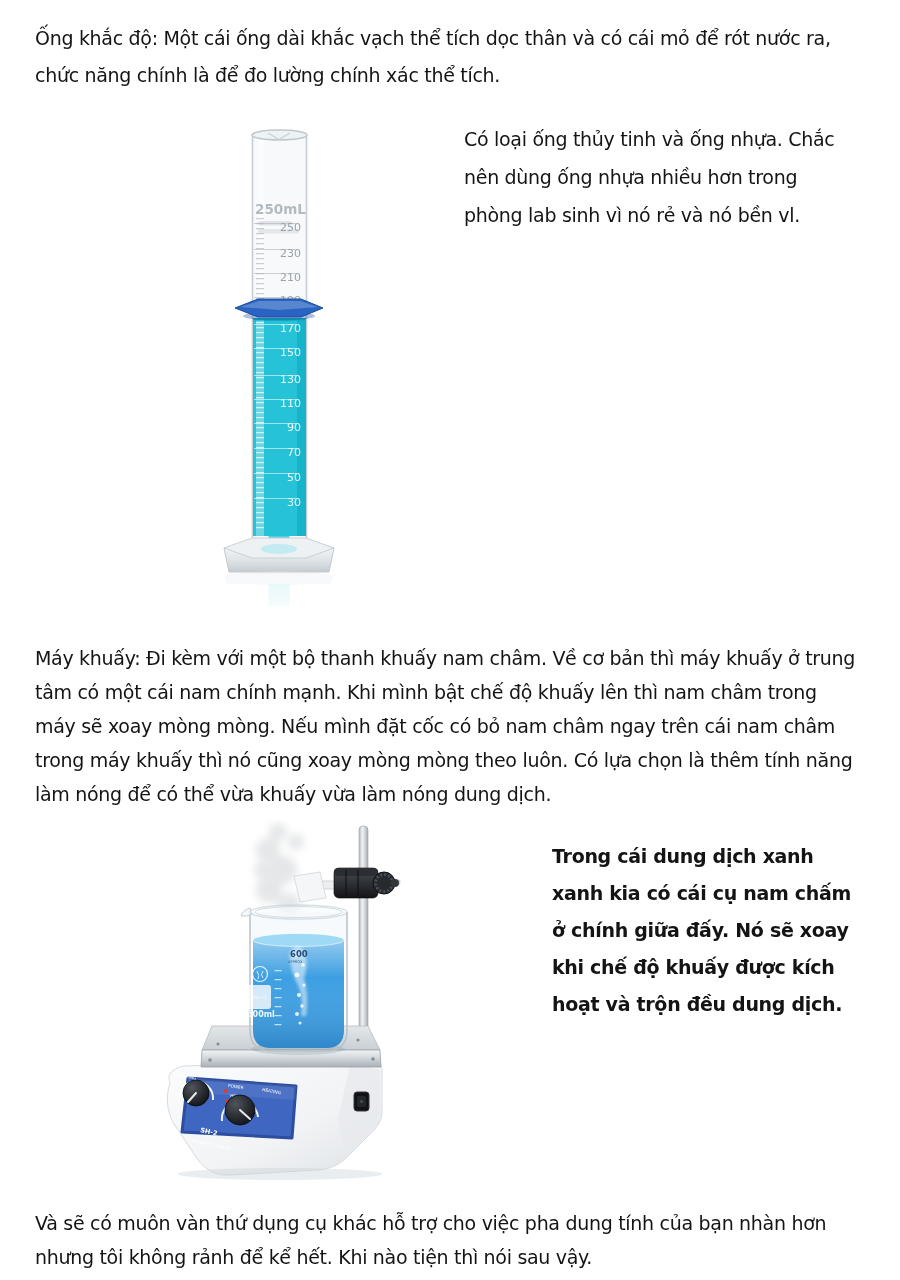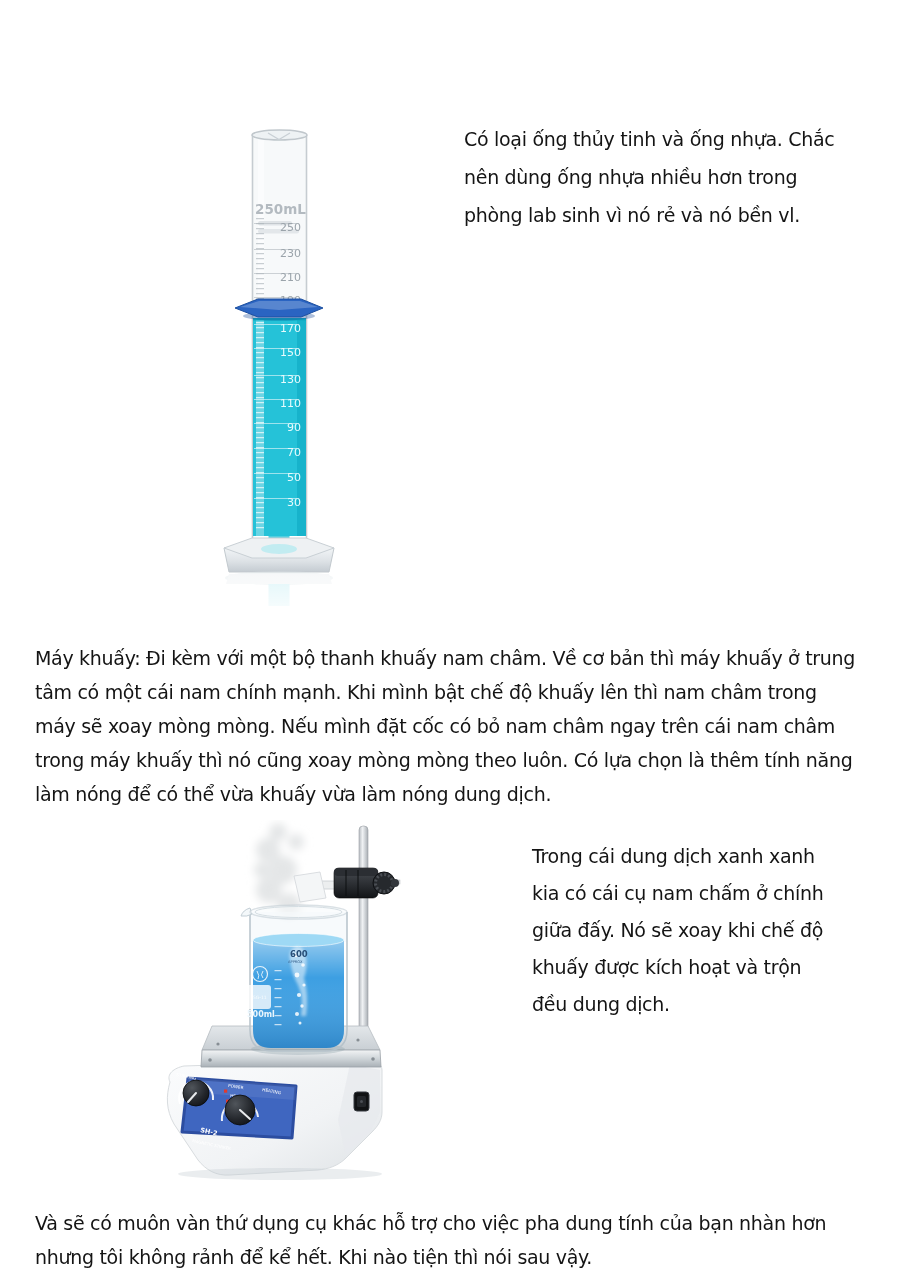--- a/index.html
+++ b/index.html
@@ -2,32 +2,33 @@
 <html><head>
 <meta charset="utf-8">
 <style>
   html,body{margin:0;padding:0;background:#ffffff;}
   .page{position:relative;width:900px;height:1280px;background:#ffffff;overflow:hidden;
         font-family:"DejaVu Sans",sans-serif;color:#141414;}
   .para{position:absolute;font-size:19px;letter-spacing:-0.3px;line-height:36px;color:#141414;}
   #para-cylinder-intro{left:35px;top:20px;width:828px;line-height:37px;}
   #para-cylinder-note{left:464px;top:120px;width:392px;line-height:38px;}
   #para-stirrer-intro{left:35px;top:641px;width:824px;line-height:34px;}
-  #para-stirrer-note{left:532px;top:838px;width:302px;line-height:37px;}
+  #para-stirrer-note{left:552px;top:838px;width:302px;line-height:37px;font-weight:bold;}
   #para-closing{left:35px;top:1206px;width:828px;line-height:34px;}
   .fig{position:absolute;}
   #fig-cylinder{left:180px;top:122px;width:240px;height:500px;}
   #fig-stirrer{left:150px;top:820px;width:350px;height:365px;}
   svg text{font-family:"DejaVu Sans",sans-serif;}
 </style>
 </head>
 <body>
 
 <div class="page">
 
+  <div class="para" id="para-cylinder-intro">Ống khắc độ: Một cái ống dài khắc vạch thể tích dọc thân và có cái mỏ để rót nước ra, chức năng chính là để đo lường chính xác thể tích.</div>
 
   <div class="para" id="para-cylinder-note">Có loại ống thủy tinh và ống nhựa. Chắc nên dùng ống nhựa nhiều hơn trong phòng lab sinh vì nó rẻ và nó bền vl.</div>
 
   <div class="para" id="para-stirrer-intro">Máy khuấy: Đi kèm với một bộ thanh khuấy nam châm. Về cơ bản thì máy khuấy ở trung tâm có một cái nam chính mạnh. Khi mình bật chế độ khuấy lên thì nam châm trong máy sẽ xoay mòng mòng. Nếu mình đặt cốc có bỏ nam châm ngay trên cái nam châm trong máy khuấy thì nó cũng xoay mòng mòng theo luôn. Có lựa chọn là thêm tính năng làm nóng để có thể vừa khuấy vừa làm nóng dung dịch.</div>
 
   <div class="para" id="para-stirrer-note">Trong cái dung dịch xanh xanh kia có cái cụ nam chấm ở chính giữa đấy. Nó sẽ xoay khi chế độ khuấy được kích hoạt và trộn đều dung dịch.</div>
 
   <div class="para" id="para-closing">Và sẽ có muôn vàn thứ dụng cụ khác hỗ trợ cho việc pha dung tính của bạn nhàn hơn nhưng tôi không rảnh để kể hết. Khi nào tiện thì nói sau vậy.</div>
 
   <svg class="fig" id="fig-cylinder" viewBox="0 0 240 500">

